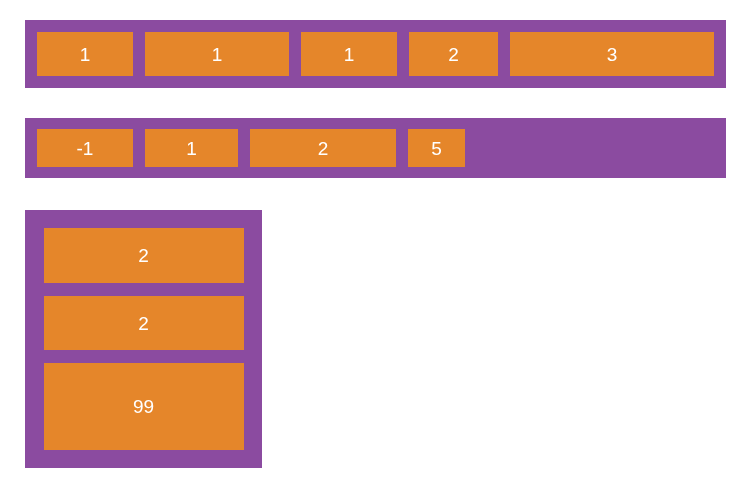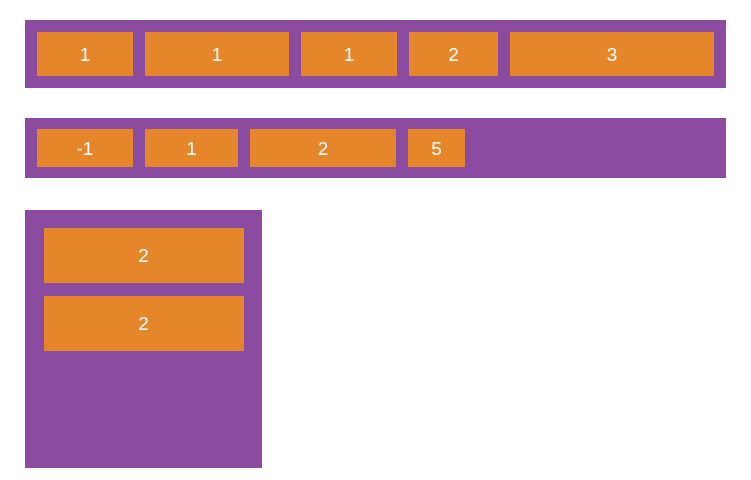--- a/index.html
+++ b/index.html
@@ -100,13 +100,14 @@
 <div class="array-container array-row" id="row-two" style="background: rgb(139, 75, 160);">
     <div class="cell" style="background: rgb(229, 134, 42); color: rgb(255, 255, 255); width: 96px;">-1</div>
     <div class="cell" style="background: rgb(229, 134, 42); color: rgb(255, 255, 255); width: 93px;">1</div>
     <div class="cell" style="background: rgb(229, 134, 42); color: rgb(255, 255, 255); width: 146px;">2</div>
     <div class="cell" style="background: rgb(229, 134, 42); color: rgb(255, 255, 255); width: 57px;">5</div>
   </div>
 
 <div class="array-container array-column" id="column-one" style="background: rgb(139, 75, 160);">
     <div class="cell" style="background: rgb(229, 134, 42); color: rgb(255, 255, 255); height: 55px;">2</div>
     <div class="cell" style="background: rgb(229, 134, 42); color: rgb(255, 255, 255); height: 55px;">2</div>
+    <div class="cell" style="background: rgb(229, 134, 42); color: rgb(255, 255, 255); height: 87px;">99</div>
   </div>
 
 </body></html>

